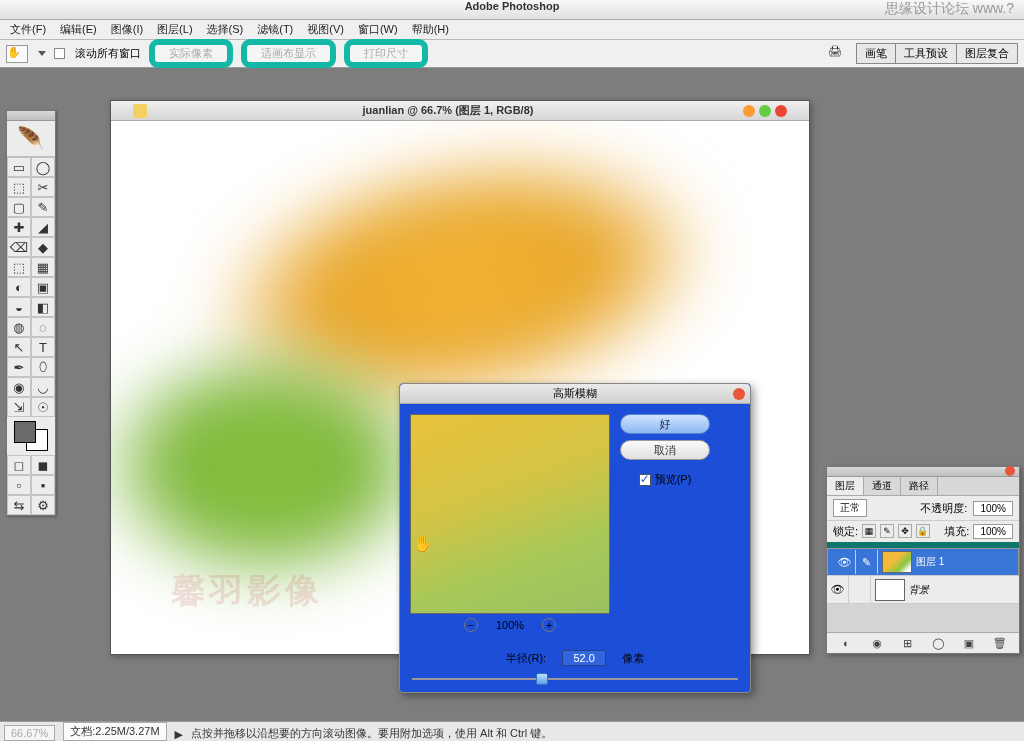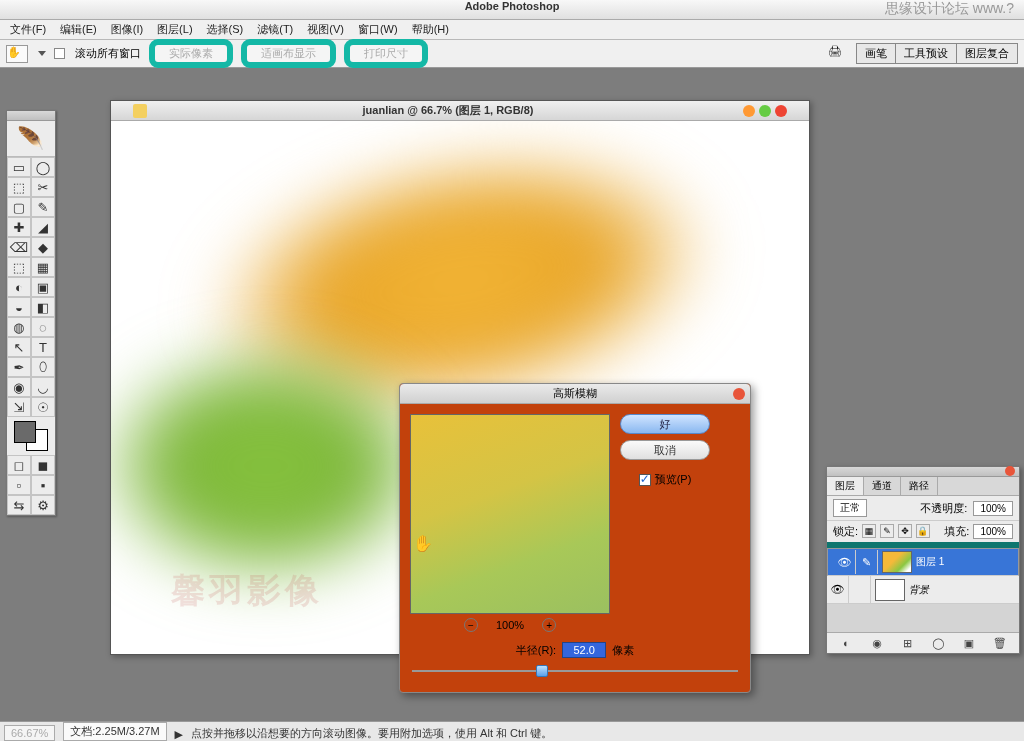--- a/index.html
+++ b/index.html
@@ -32,34 +32,34 @@
 .docwin{position:absolute;left:110px;top:100px;width:700px;height:555px;background:#fff;border:1px solid #555;box-shadow:2px 2px 6px rgba(0,0,0,.3)}
 .docwin .dtb{height:20px;background:linear-gradient(#f0f0f0,#d6d6d6);display:flex;align-items:center;padding:0 22px;border-bottom:1px solid #aaa;position:relative}
 .docwin .dtb .di{width:14px;height:14px;background:#f4d060;border-radius:2px;margin-right:6px}
 .docwin .dtb .dt{flex:1;text-align:center;font-weight:bold;color:#333}
 .docwin .dtb .traffic{display:flex;gap:4px}
 .docwin .dtb .traffic span{width:12px;height:12px;border-radius:50%;display:inline-block}
 .docwin .canvas{position:absolute;top:20px;left:0;right:0;bottom:0;background:#fff;overflow:hidden}
 .blur1{position:absolute;width:520px;height:260px;left:90px;top:30px;background:radial-gradient(ellipse,#f5b93a 0%,#e8a528 40%,transparent 70%);transform:rotate(-10deg);filter:blur(30px)}
 .blur2{position:absolute;width:350px;height:250px;left:-20px;top:220px;background:radial-gradient(ellipse,#8bc742 0%,#7ab536 40%,transparent 70%);filter:blur(30px)}
 .wm{position:absolute;left:60px;bottom:40px;font-size:34px;color:rgba(190,60,60,.15);font-weight:bold;letter-spacing:4px}
-.dialog{position:absolute;left:399px;top:383px;width:352px;height:310px;background:#c2410c;border:1px solid #888;box-shadow:3px 3px 8px rgba(0,0,0,.4);border-radius:4px}
+.dialog{position:absolute;left:399px;top:383px;width:352px;height:310px;background:#1d4ed8;border:1px solid #888;box-shadow:3px 3px 8px rgba(0,0,0,.4);border-radius:4px}
 .dialog .dlgtb{height:20px;background:linear-gradient(#eaeaea,#d0d0d0);display:flex;align-items:center;justify-content:center;position:relative;border-bottom:1px solid #aaa;border-radius:4px 4px 0 0}
 .dialog .dlgtb .x{position:absolute;right:5px;width:12px;height:12px;background:#e8553a;border-radius:50%}
 .dialog .body{padding:10px;display:flex;gap:10px}
 .dialog .preview{width:200px;height:200px;border:1px solid #666;background:linear-gradient(160deg,#e8c13a 0%,#d4c445 40%,#a8c858 70%,#9bc060 100%)}
 .dialog .ctrls{display:flex;flex-direction:column;gap:6px;align-items:center}
 .dialog .btn{width:90px;height:20px;border:1px solid #5588cc;border-radius:10px;background:linear-gradient(#d0e4ff,#8ab8f0);display:flex;align-items:center;justify-content:center;color:#224;cursor:pointer}
 .dialog .btn.plain{background:linear-gradient(#fafafa,#e0e0e0);border-color:#999;color:#333}
 .dialog .chkrow{display:flex;align-items:center;gap:4px;margin-top:6px}
 .dialog .chkrow .c{width:12px;height:12px;border:1px solid #555;background:#fff;position:relative}
 .dialog .chkrow .c::after{content:"✓";position:absolute;top:-3px;left:0;color:#2266cc;font-size:12px}
 .dialog .zoom{display:flex;align-items:center;justify-content:center;gap:18px;margin-top:4px}
 .dialog .zoom .zb{width:14px;height:14px;border:1px solid #777;border-radius:50%;display:flex;align-items:center;justify-content:center;font-size:10px;cursor:pointer}
-.dialog .radius{display:flex;align-items:center;justify-content:center;gap:6px;}
+.dialog .radius{display:flex;align-items:center;justify-content:center;gap:16px;margin-top:8px}
 .dialog .radius input{width:44px;height:16px;background:#3366dd;color:#fff;border:1px solid #224488;text-align:center;font-size:11px}
 .dialog .slider{margin:6px 12px 0;position:relative;height:14px}
 .dialog .slider .track{position:absolute;top:6px;left:0;right:0;height:2px;background:#999}
 .dialog .slider .thumb{position:absolute;top:1px;left:38%;width:12px;height:12px;background:linear-gradient(#bde0ff,#5aa0e8);border:1px solid #3377bb;border-radius:2px}
 .cursor{position:absolute;left:413px;top:534px;font-size:16px;color:#000;pointer-events:none}
 .layers{position:absolute;right:4px;top:466px;width:194px;background:#ececec;border:1px solid #777;box-shadow:2px 2px 5px rgba(0,0,0,.3)}
 .layers .hdr{height:10px;background:linear-gradient(#d8d8d8,#c0c0c0);border-bottom:1px solid #999;position:relative}
 .layers .hdr .x{position:absolute;right:4px;top:-1px;width:10px;height:10px;background:#e8553a;border-radius:50%}
 .layers .tabs{display:flex;background:#d8d8d8;border-bottom:1px solid #aaa}
 .layers .tabs div{padding:2px 8px;border-right:1px solid #aaa;font-size:10px}

